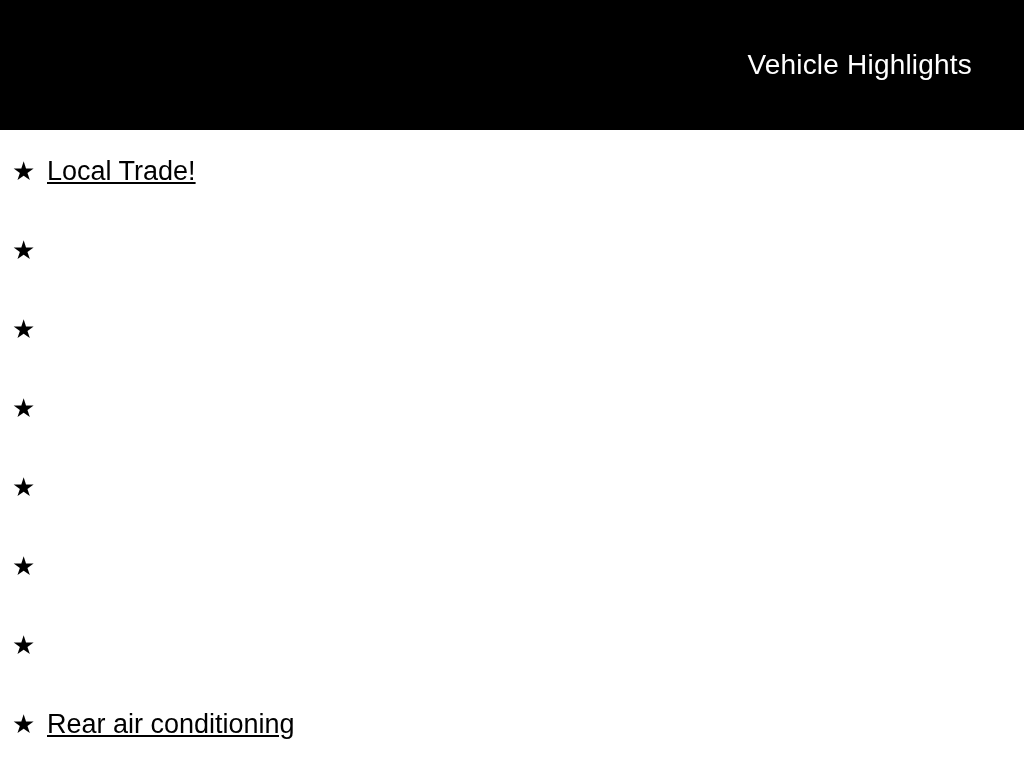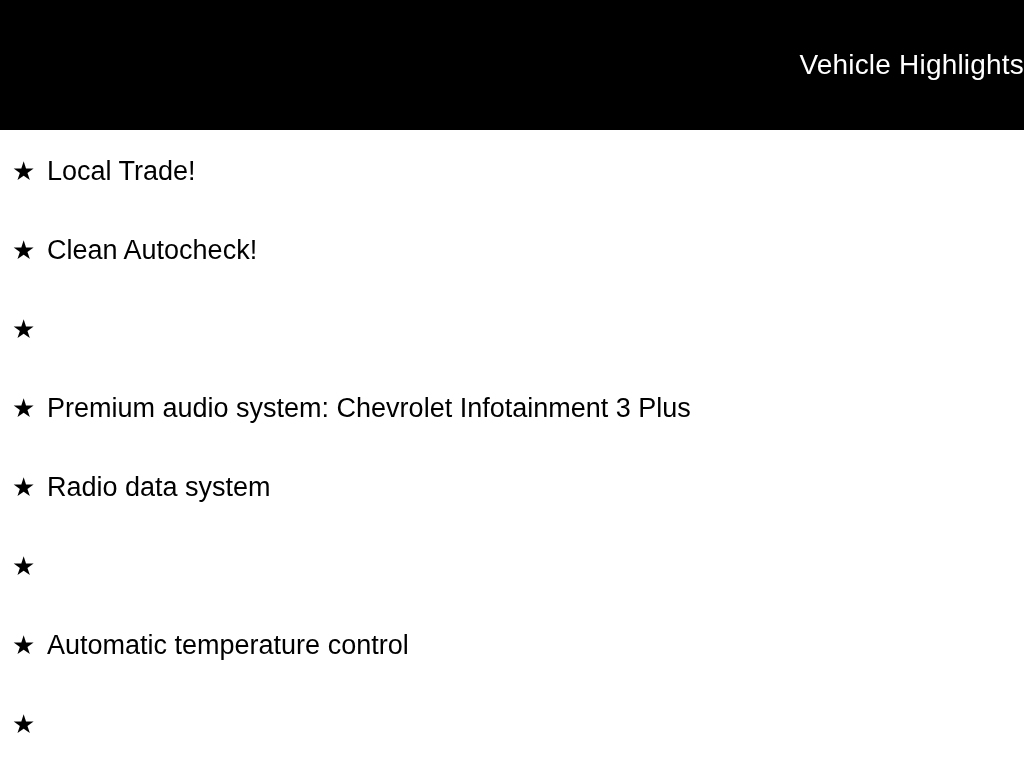--- a/index.html
+++ b/index.html
@@ -23,20 +23,21 @@
     position: absolute;
     top: 0;
     left: 0;
     width: 100%;
     height: 130px;
     background: #000000;
     display: flex;
     align-items: center;
     justify-content: flex-end;
     box-sizing: border-box;
+    padding-right: 52px;
   }
   .header-title {
     color: #ffffff;
     font-size: 28px;
     font-weight: 400;
     letter-spacing: 0.2px;
   }
   .highlights-list {
     position: absolute;
     top: 130px;
@@ -62,56 +63,54 @@
     display: inline-block;
     width: 24px;
     margin-right: 11px;
     font-size: 26px;
     color: #000000;
     text-align: left;
     flex: 0 0 auto;
   }
   .item-text {
     white-space: nowrap;
+    text-decoration: underline;
   }
 </style>
 </head>
 <body>
 
 <div class="slide">
 
   <div class="header-bar">
     <span class="header-title">Vehicle Highlights</span>
   </div>
 
   <ul class="highlights-list">
     <li>
       <span class="bullet-star">★</span>
       <span class="item-text">Local Trade!</span>
     </li>
     <li>
       <span class="bullet-star">★</span>
-      <span class="item-text">Clean Autocheck!</span>
     </li>
     <li>
       <span class="bullet-star">★</span>
     </li>
     <li>
       <span class="bullet-star">★</span>
-      <span class="item-text">Premium audio system: Chevrolet Infotainment 3 Plus</span>
-    </li>
-    <li>
-      <span class="bullet-star">★</span>
-      <span class="item-text">Radio data system</span>
     </li>
     <li>
       <span class="bullet-star">★</span>
     </li>
     <li>
       <span class="bullet-star">★</span>
-      <span class="item-text">Automatic temperature control</span>
     </li>
     <li>
       <span class="bullet-star">★</span>
+    </li>
+    <li>
+      <span class="bullet-star">★</span>
+      <span class="item-text">Rear air conditioning</span>
     </li>
   </ul>
 
 </div>
 
 </body></html>

